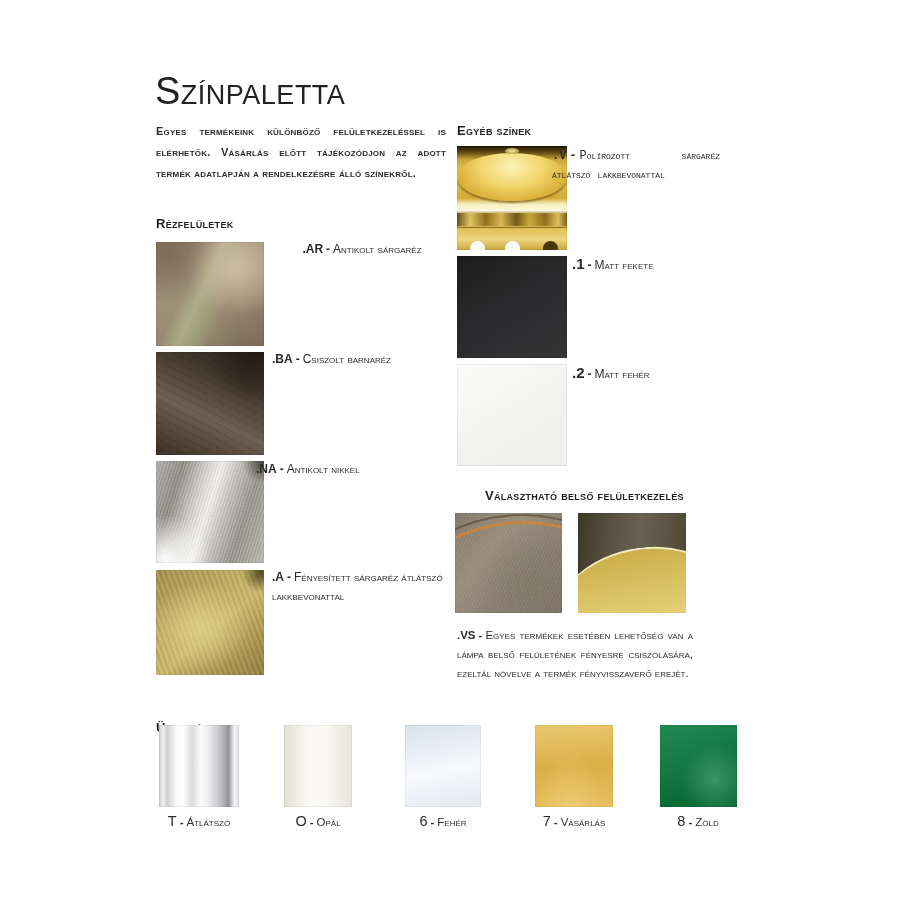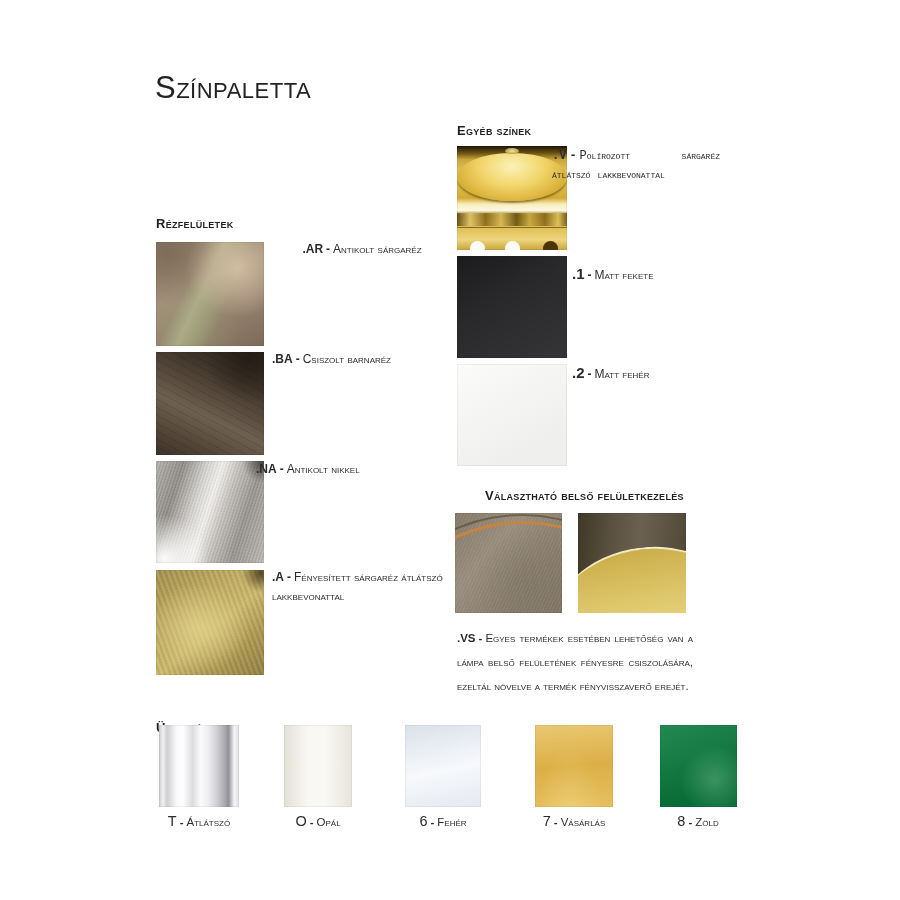--- a/index.html
+++ b/index.html
@@ -4,38 +4,38 @@
 <style>
   html,body { margin:0; padding:0; background:#fff; }
   .canvas {
     position:relative; width:900px; height:900px; background:#ffffff;
     font-family:"Liberation Sans", sans-serif; color:#262626; overflow:hidden;
   }
   .abs { position:absolute; }
 
   
   .title {
-    font-size:31px; font-weight:400; letter-spacing:.5px; color:#222;
+    font-size:38px; font-weight:400; letter-spacing:.5px; color:#222;
     font-variant:small-caps; margin:0;
   }
   .intro {
     font-size:11px; line-height:21px; font-weight:600; letter-spacing:.2px;
     font-variant:small-caps; text-align:justify; margin:0; color:#2b2b2b;
   }
   .sec {
     font-size:13px; font-weight:600; letter-spacing:.3px; color:#1f1f1f;
     font-variant:small-caps; margin:0;
   }
   .side-label { font-size:12px; line-height:19px; font-variant:small-caps; color:#2b2b2b; }
   .side-label .code { font-weight:700; font-variant:normal; }
   .side-label .code-lg { font-weight:700; font-size:15px; font-variant:normal; }
   .sep { margin:0 3px; font-weight:600; }
   .just { text-align:justify; }
   .note {
-    font-size:11.5px; line-height:24px; font-variant:small-caps; text-align:justify;
+    font-size:11.5px; line-height:19px; font-variant:small-caps; text-align:justify;
     color:#2b2b2b; margin:0;
   }
   .note .code { font-weight:700; font-variant:normal; }
   .glabel { text-align:center; font-variant:small-caps; color:#2b2b2b; font-size:11.5px; }
   .glabel .gcode { font-size:14.5px; font-weight:500; font-variant:normal; }
 
   
   .swatch { position:absolute; box-shadow:inset 0 0 0 1px rgba(0,0,0,.05); overflow:hidden; }
 
   
@@ -117,20 +117,21 @@
       radial-gradient(ellipse at 72% 68%, rgba(170,230,190,.30) 0%, transparent 45%),
       linear-gradient(160deg, rgba(255,255,255,.10) 0%, rgba(0,40,20,.20) 78%); }
 </style>
 </head>
 <body>
 
 <div class="canvas">
 
   <h1 class="abs title" style="left:155px; top:70px;">Színpaletta</h1>
 
+  <p class="abs intro" style="left:156px; top:121px; width:290px;">Egyes termékeink különböző felületkezeléssel is elérhetők. Vásárlás előtt tájékozódjon az adott termék adatlapján a rendelkezésre álló színekről.</p>
 
   <div>
     <h2 class="abs sec" style="left:156px; top:216px;">Rézfelületek</h2>
 
     <div class="swatch s-ar" style="left:156px; top:242px; width:108px; height:104px;"></div>
     <div class="abs side-label" style="left:272px; top:240px; width:180px;text-align:center;">
       <span class="code">.AR</span><span class="sep">-</span><span class="lbl">Antikolt sárgaréz</span>
     </div>
 
     <div class="swatch s-ba" style="left:156px; top:352px; width:108px; height:103px;"></div>
@@ -159,21 +160,21 @@
       <div class="pv-line"></div>
       <div class="pv-hole" style="left:12%;"></div>
       <div class="pv-hole" style="left:44%;"></div>
       <div class="pv-hole dark" style="left:78%;"></div>
     </div>
     <div class="abs side-label just" style="left:552px; top:147px; width:168px;font-family:Liberation Mono, monospace;">
       <span class="code">.V</span><span class="sep">-</span><span class="lbl">Polírozott sárgaréz átlátszó lakkbevonattal</span>
     </div>
 
     <div class="swatch sq-black" style="left: 457px; top: 256px; width: 110px; height: 102px; background-color: rgb(42, 42, 44);"></div>
-    <div class="abs side-label" style="left:572px; top:264px; width:170px;">
+    <div class="abs side-label" style="left:572px; top:254px; width:170px;">
       <span class="code-lg">.1</span><span class="sep">-</span><span class="lbl">Matt fekete</span>
     </div>
 
     <div class="swatch sq-white" style="left: 457px; top: 364px; width: 110px; height: 102px; background-color: rgb(245, 245, 243);"></div>
     <div class="abs side-label" style="left:572px; top:363px; width:170px;">
       <span class="code-lg">.2</span><span class="sep">-</span><span class="lbl">Matt fehér</span>
     </div>
   </div>
 
   <div>

